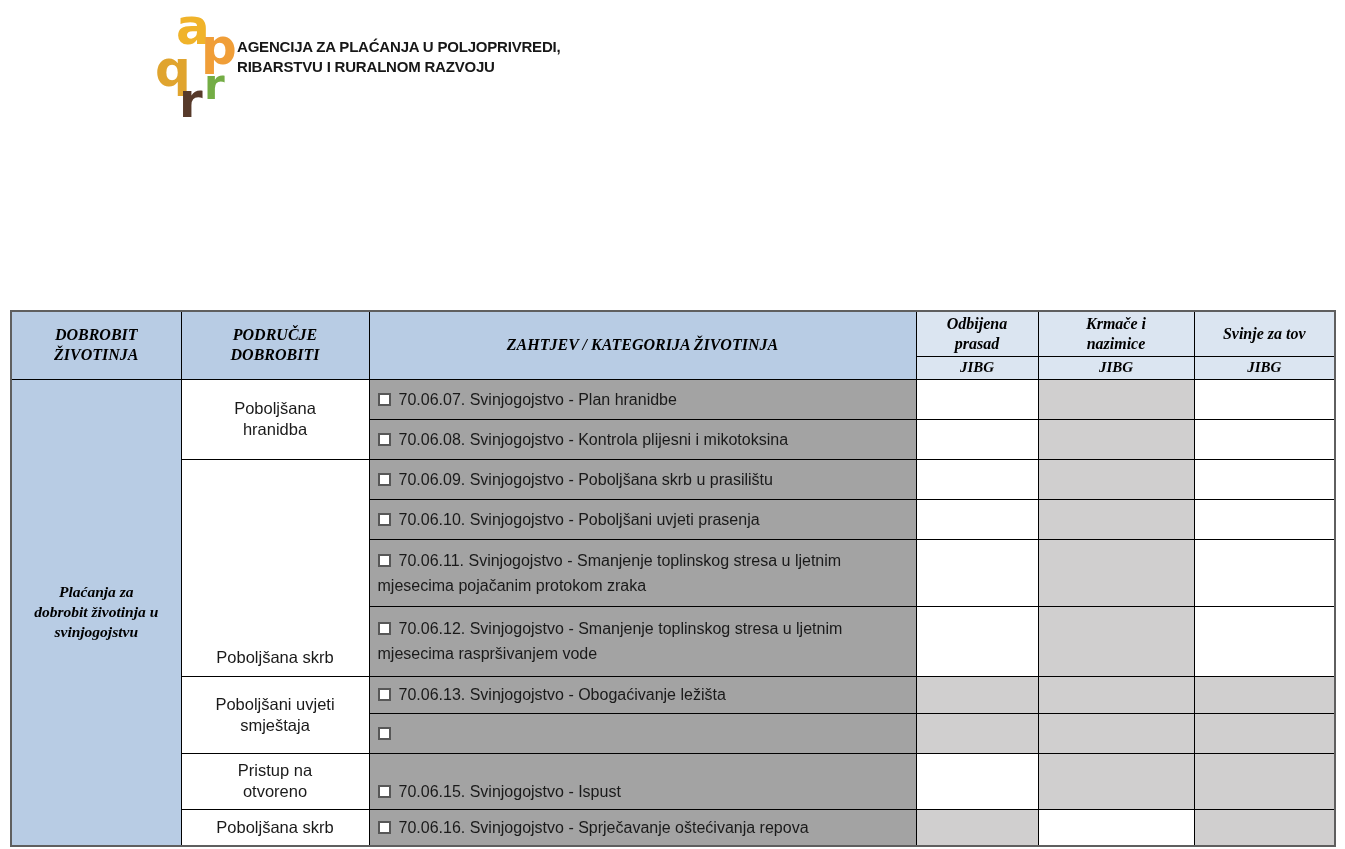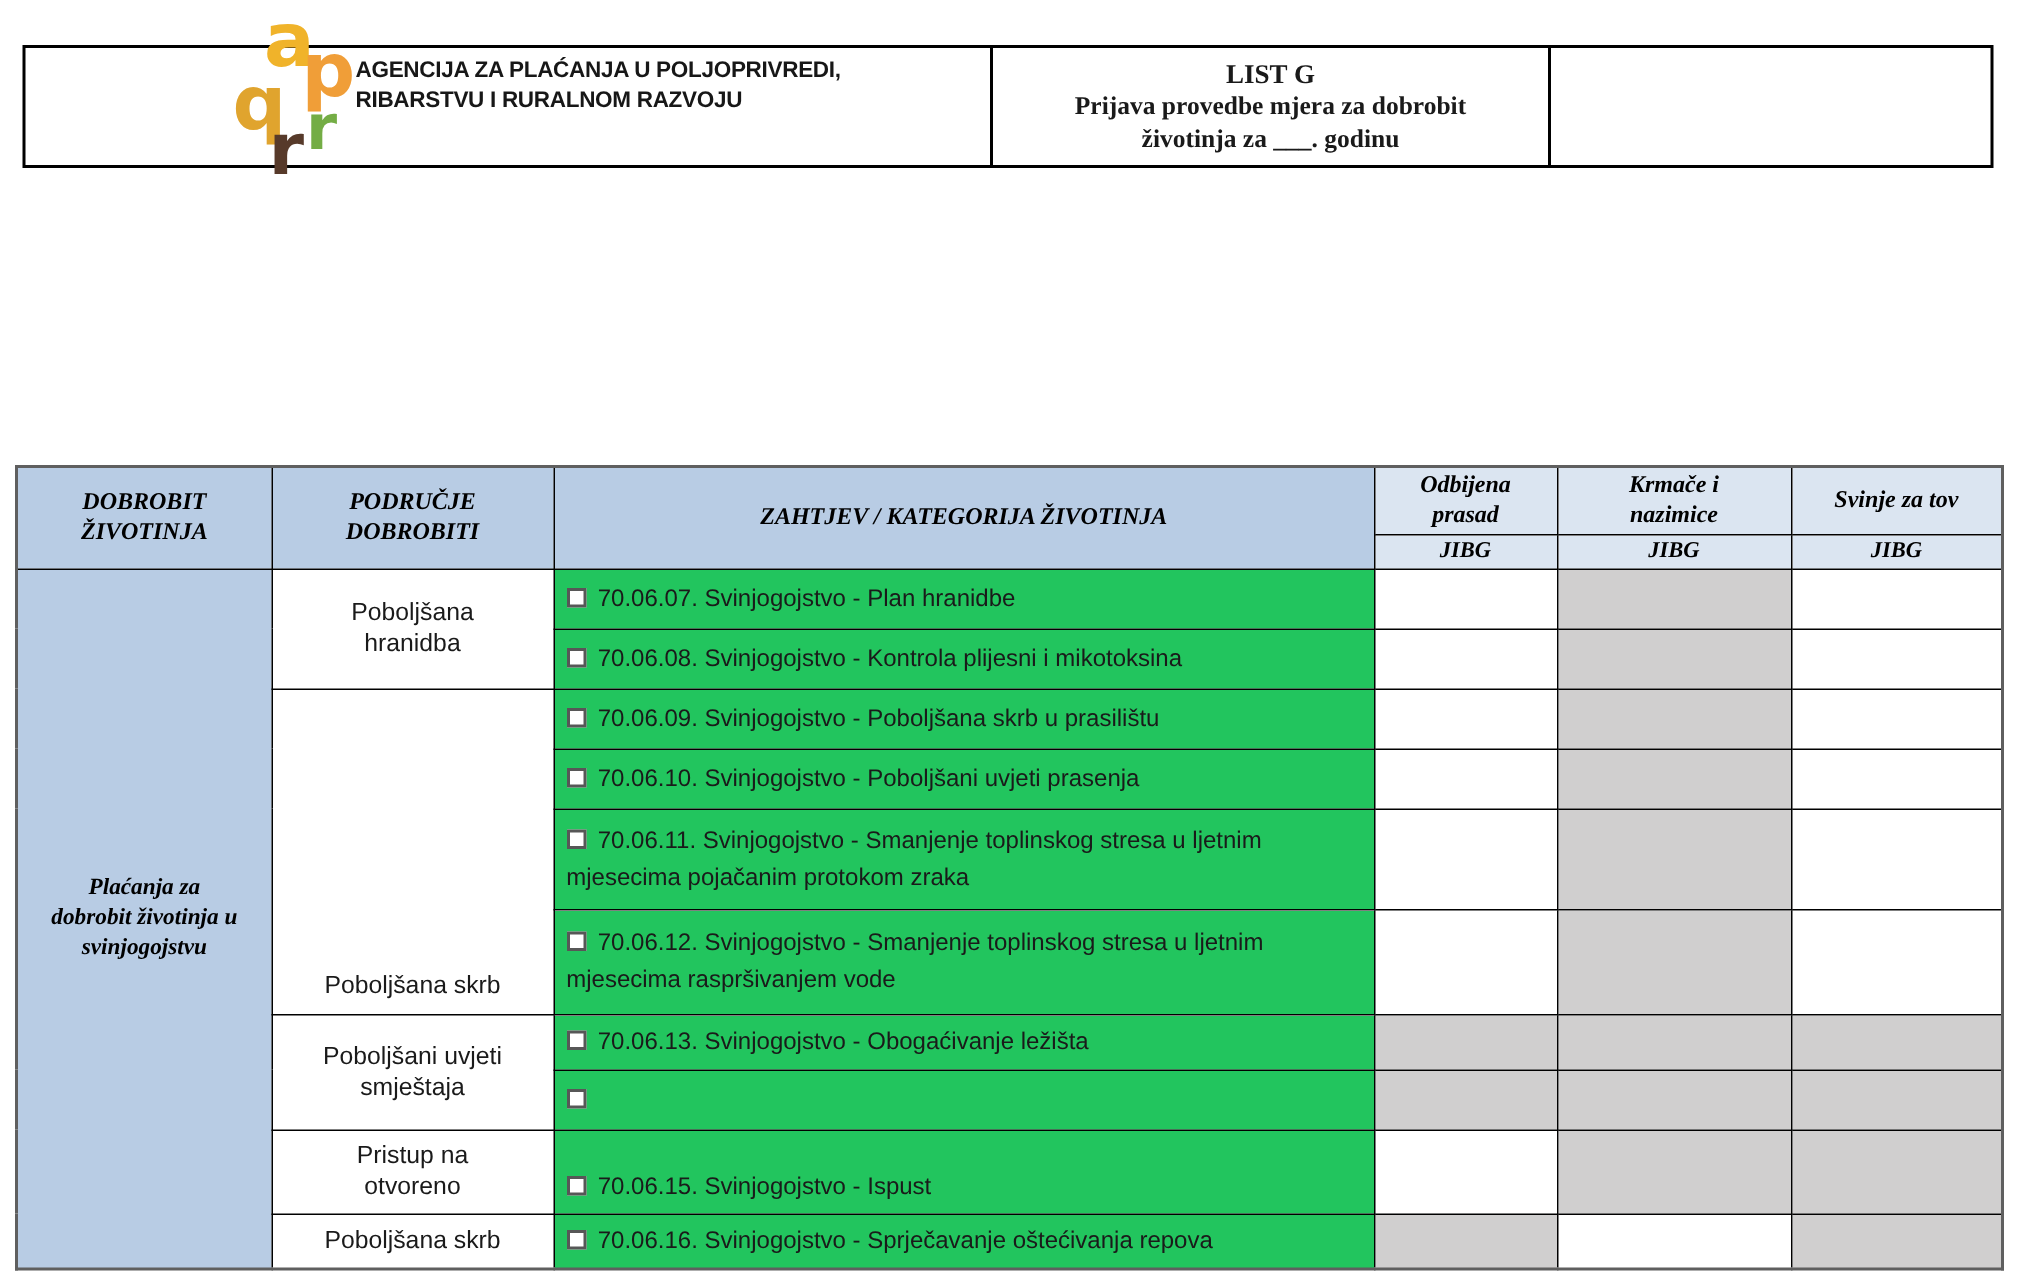--- a/index.html
+++ b/index.html
@@ -86,45 +86,36 @@
     background:var(--header-blue);
     font-family:"Liberation Serif","DejaVu Serif",serif;
     font-weight:bold;font-style:italic;font-size:15.5px;line-height:20px;
     text-align:center;vertical-align:middle;color:#000;
   }
   td.td-area{
     background:#fff;font-size:16.5px;line-height:21px;text-align:center;vertical-align:middle;
   }
   td.td-area.v-bottom{vertical-align:bottom;padding-bottom:8px;}
   td.td-label{
-    background:#22c55e;font-size:16px;line-height:25px;text-align:left;
+    background:#a3a3a3;font-size:16px;line-height:25px;text-align:left;
     vertical-align:middle;padding:2px 6px 2px 8px;
   }
   td.td-label.v-bottom{vertical-align:bottom;padding-bottom:5px;}
   td.jibg-cell{background:#fff;}
   td.jibg-cell.gray{background:var(--gray-cell);}
   .checkbox{
     display:inline-block;width:13px;height:13px;border:2px solid #575757;background:#fff;
     margin-right:8px;vertical-align:-1px;
   }
 </style>
 </head>
 <body>
 
 <div id="page">
 
-  <div class="topbox">
-    <div class="cell-logo"></div>
-    <div class="cell-title">
-      <div class="form-code">LIST G</div>
-      <div>Prijava provedbe mjera za dobrobit</div>
-      <div>životinja za ___. godinu</div>
-    </div>
-    <div class="cell-empty"></div>
-  </div>
 
   <div class="logo" id="logo">
       <span style="left: 24px; top: 0px; font-size: 50px; color: rgb(240, 179, 42);">a</span>
       <span style="left: 49px; top: 20px; font-size: 50px; color: rgb(240, 158, 56);">p</span>
       <span style="left: 3px; top: 42px; font-size: 50px; color: rgb(224, 164, 46);">q</span>
       <span style="left: 52px; top: 62px; font-size: 42px; color: rgb(116, 173, 69);">r</span>
       <span style="left: 27px; top: 74px; font-size: 48px; color: rgb(87, 58, 42);">r</span>
     </div>
   <div class="agency-name">
     <div>AGENCIJA ZA PLAĆANJA U POLJOPRIVREDI,</div>

